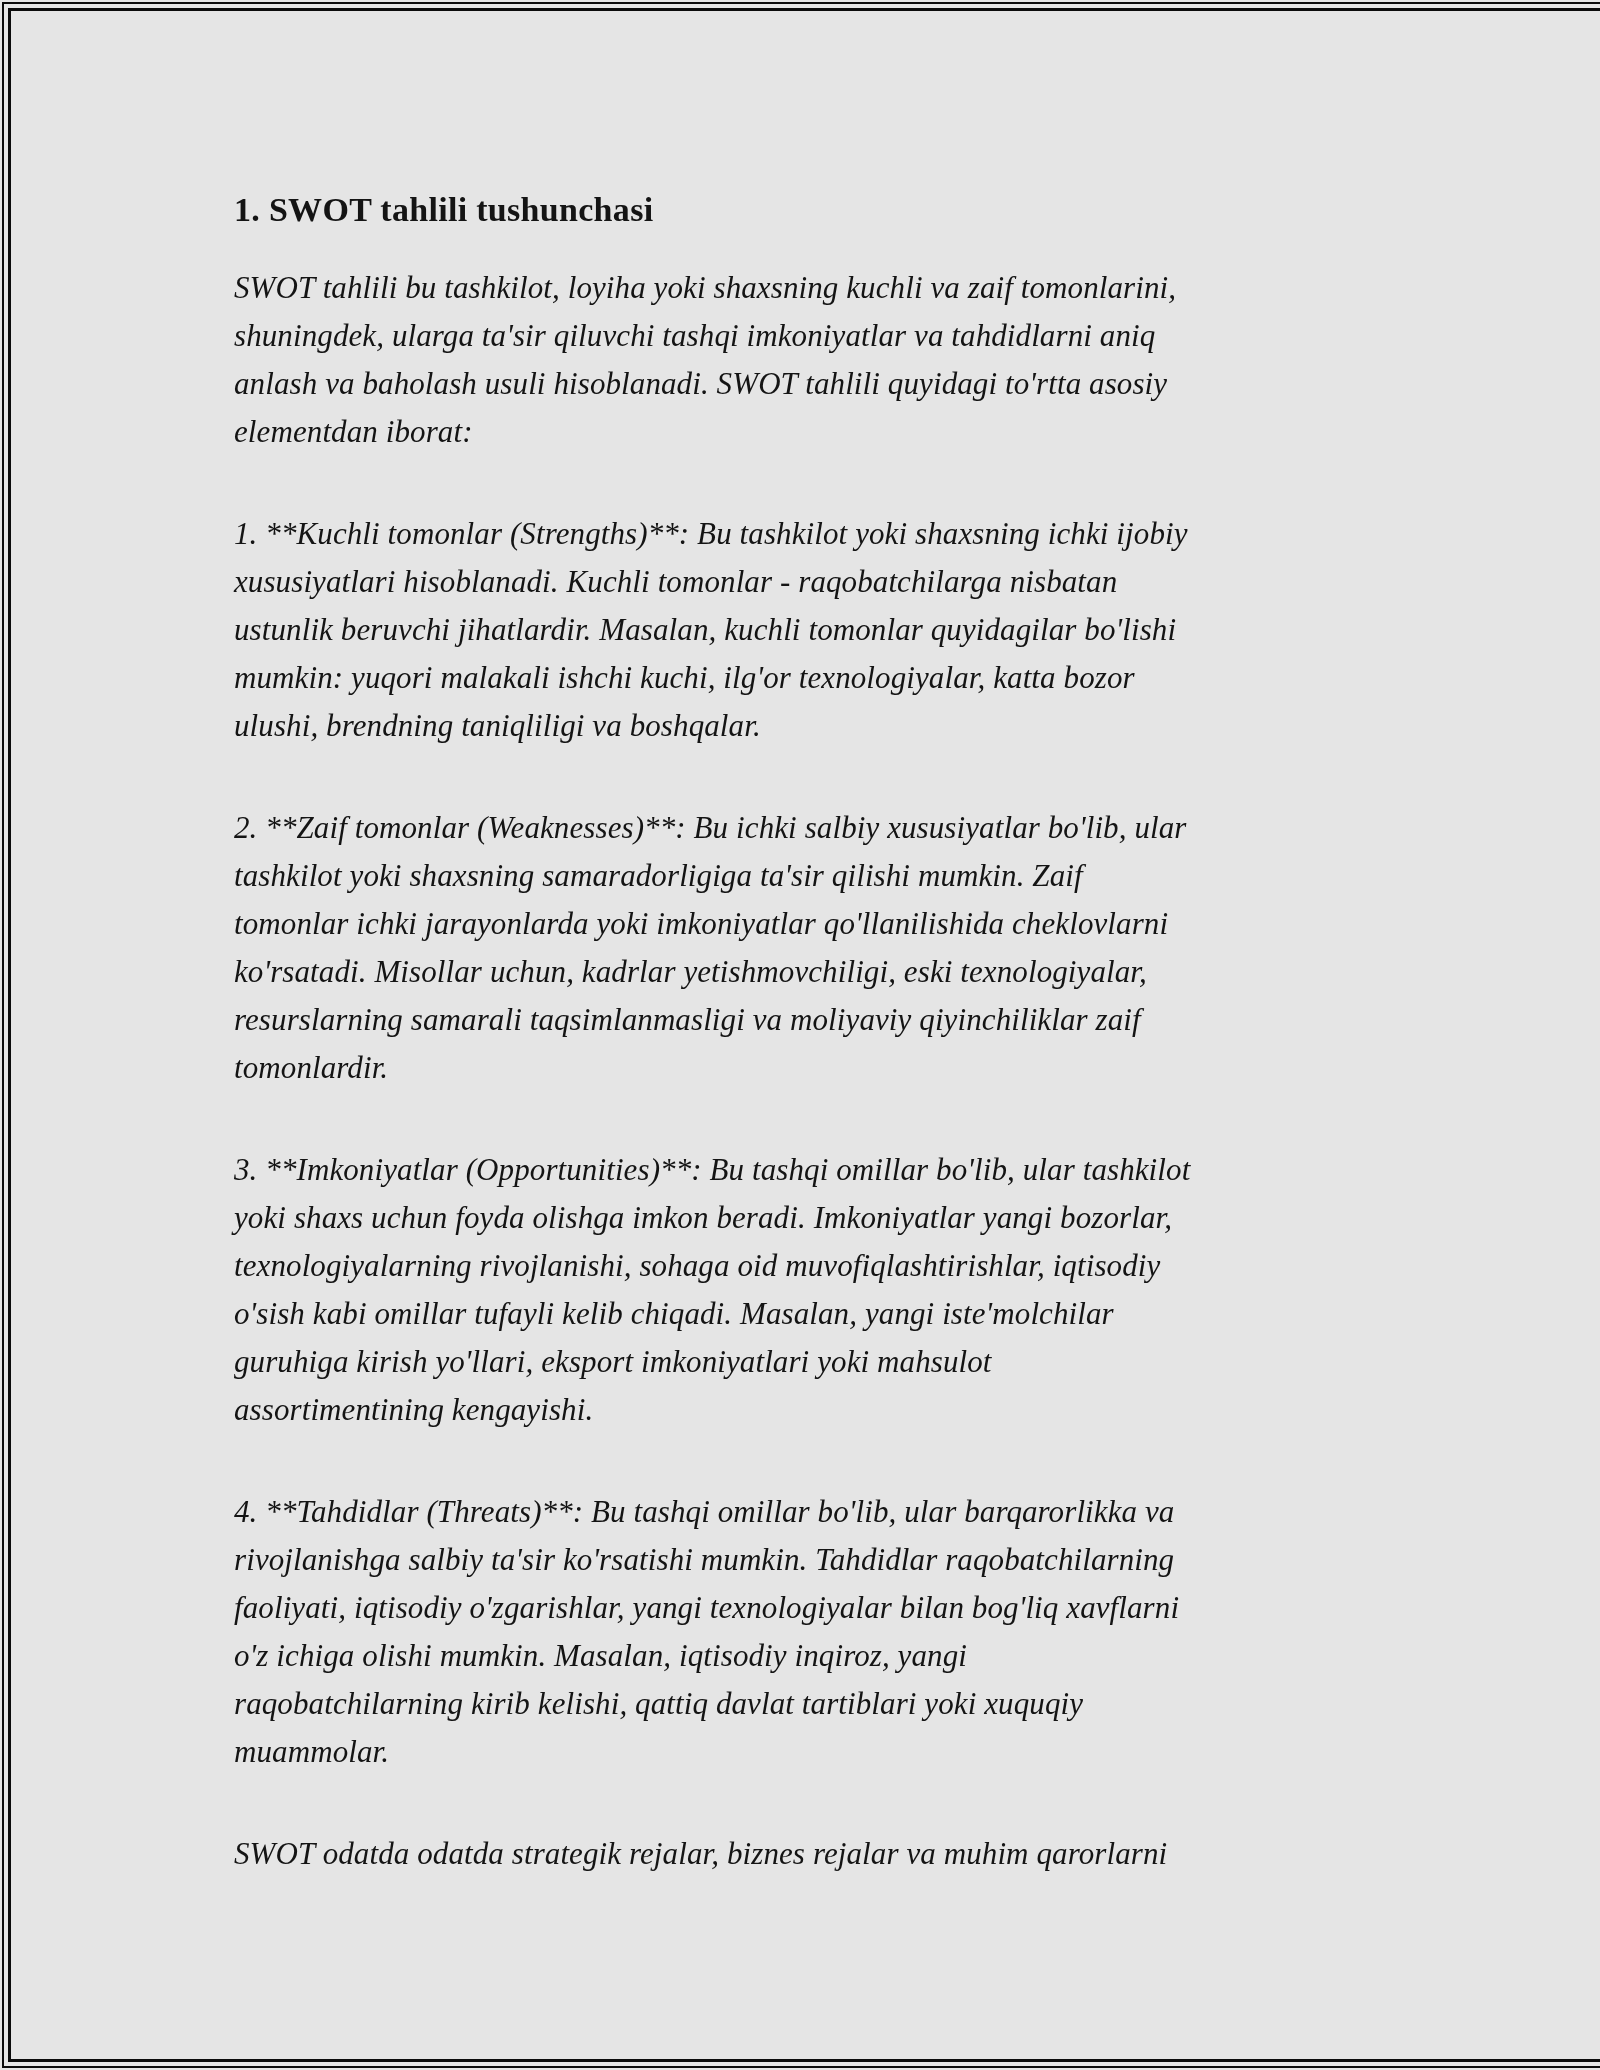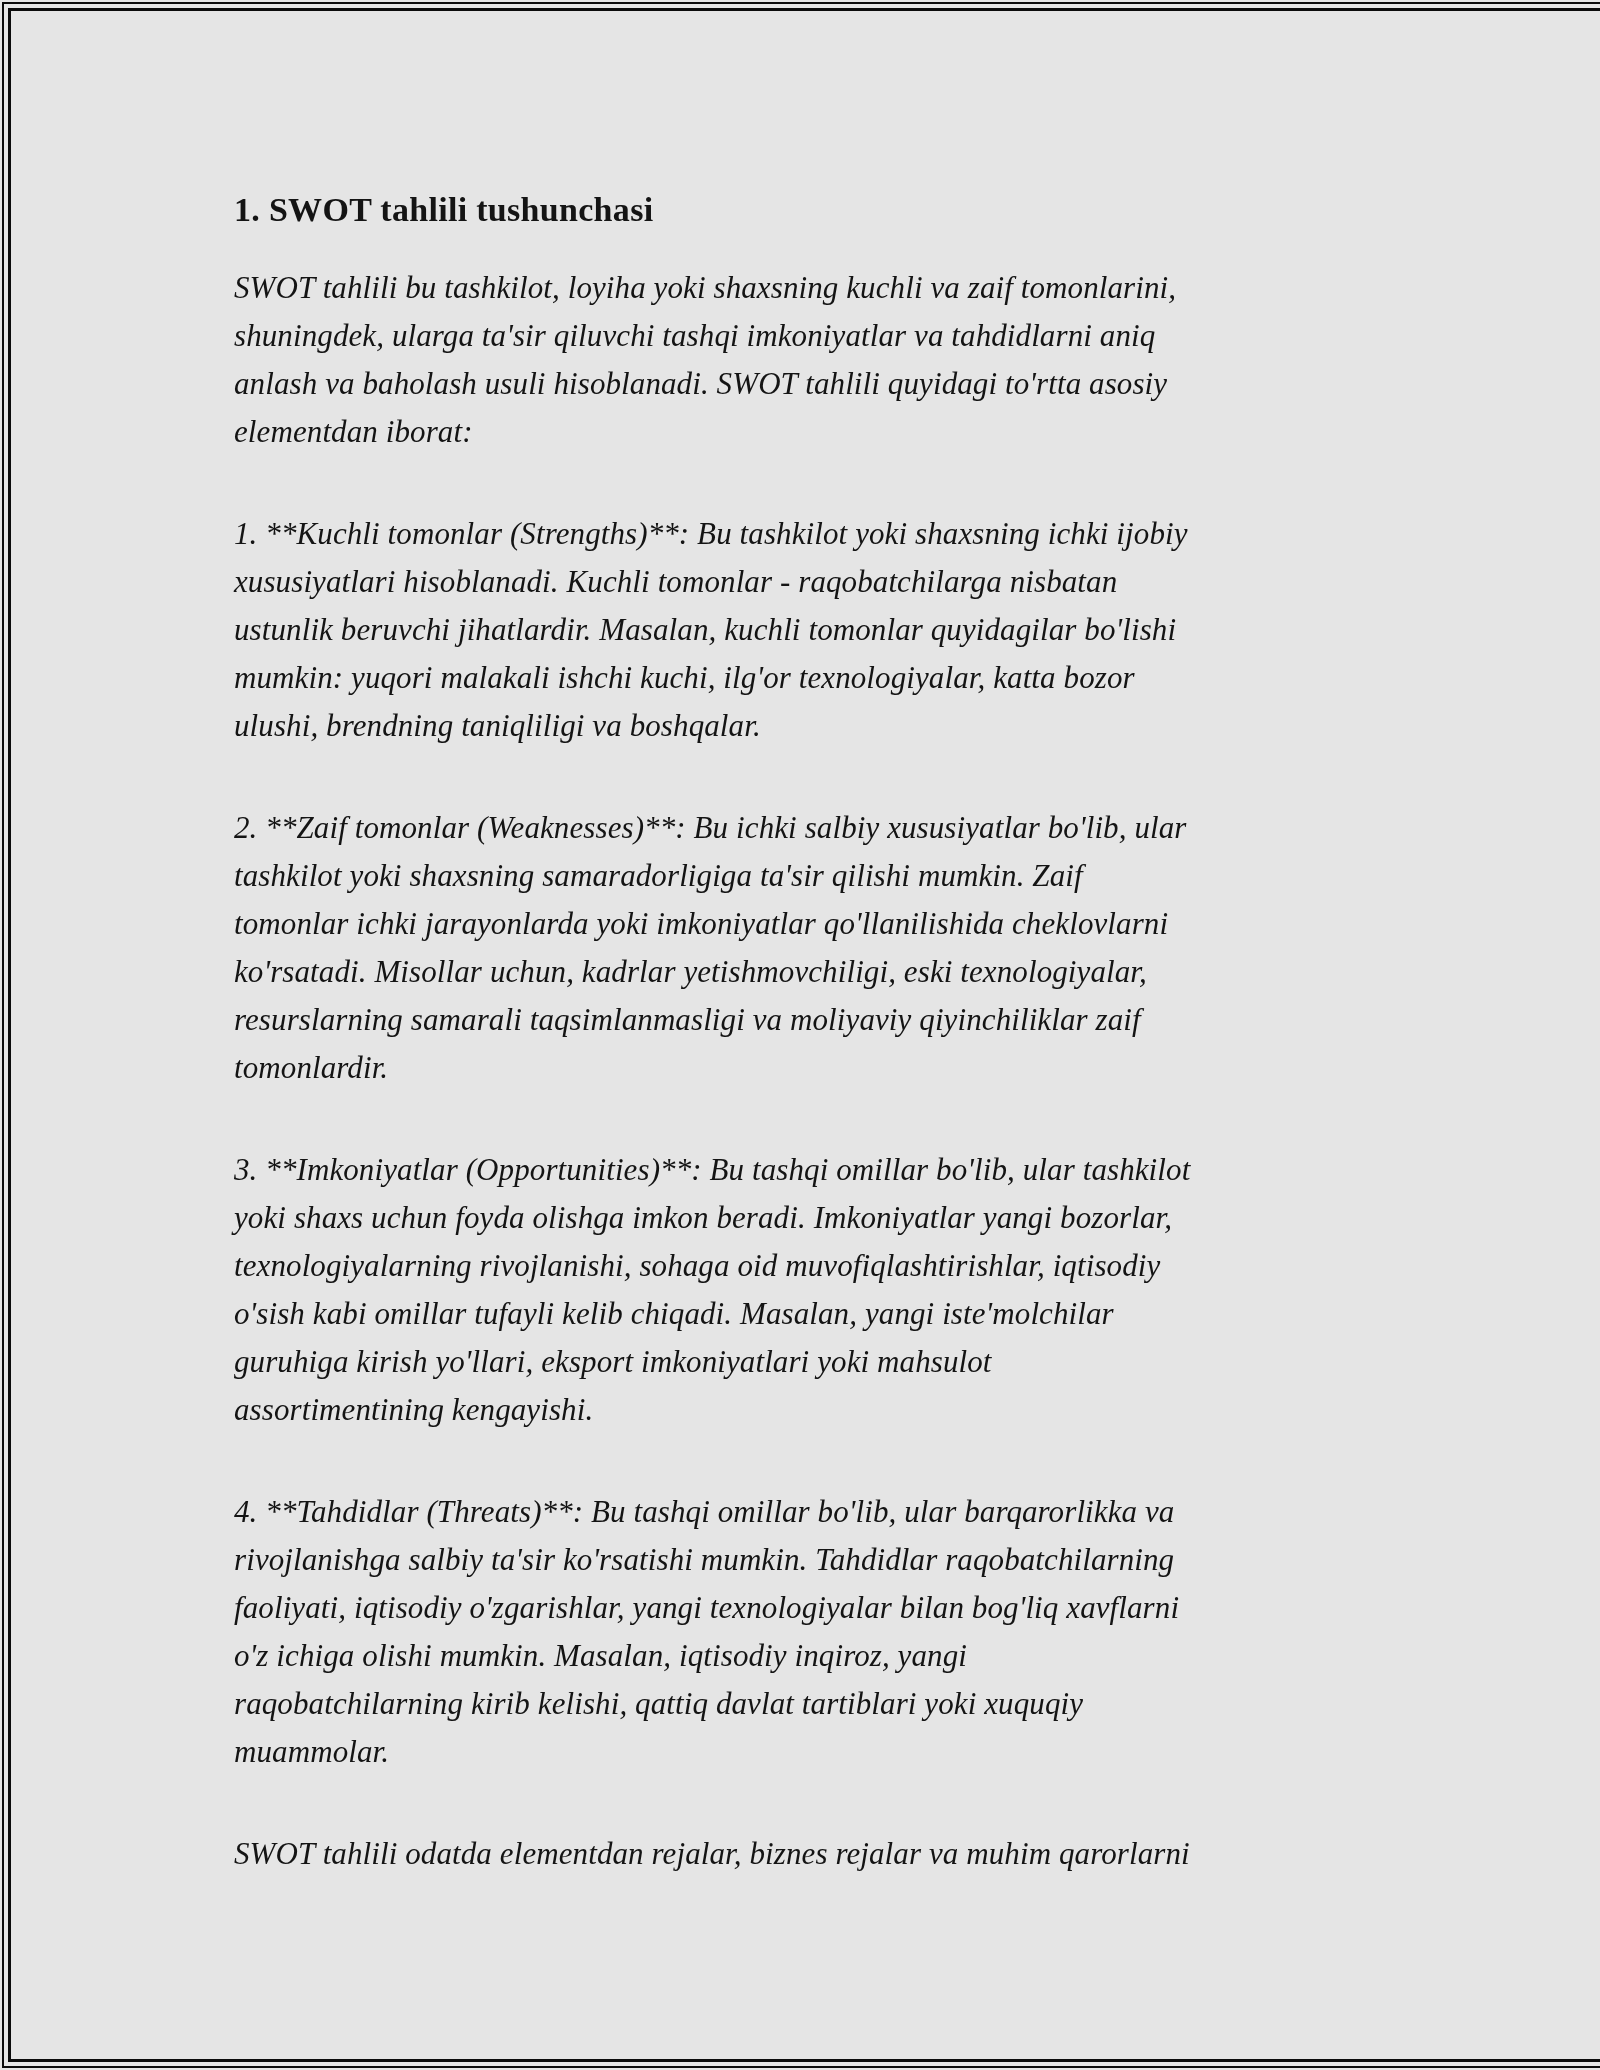--- a/index.html
+++ b/index.html
@@ -82,15 +82,15 @@
 texnologiyalarning rivojlanishi, sohaga oid muvofiqlashtirishlar, iqtisodiy
 o'sish kabi omillar tufayli kelib chiqadi. Masalan, yangi iste'molchilar
 guruhiga kirish yo'llari, eksport imkoniyatlari yoki mahsulot
 assortimentining kengayishi.</p>
     <p>4. **Tahdidlar (Threats)**: Bu tashqi omillar bo'lib, ular barqarorlikka va
 rivojlanishga salbiy ta'sir ko'rsatishi mumkin. Tahdidlar raqobatchilarning
 faoliyati, iqtisodiy o'zgarishlar, yangi texnologiyalar bilan bog'liq xavflarni
 o'z ichiga olishi mumkin. Masalan, iqtisodiy inqiroz, yangi
 raqobatchilarning kirib kelishi, qattiq davlat tartiblari yoki xuquqiy
 muammolar.</p>
-    <p>SWOT tahlili odatda elementdan rejalar, biznes rejalar va muhim qarorlarni</p>
+    <p>SWOT odatda odatda strategik rejalar, biznes rejalar va muhim qarorlarni</p>
   </div>
 </div>
 
 </body></html>

